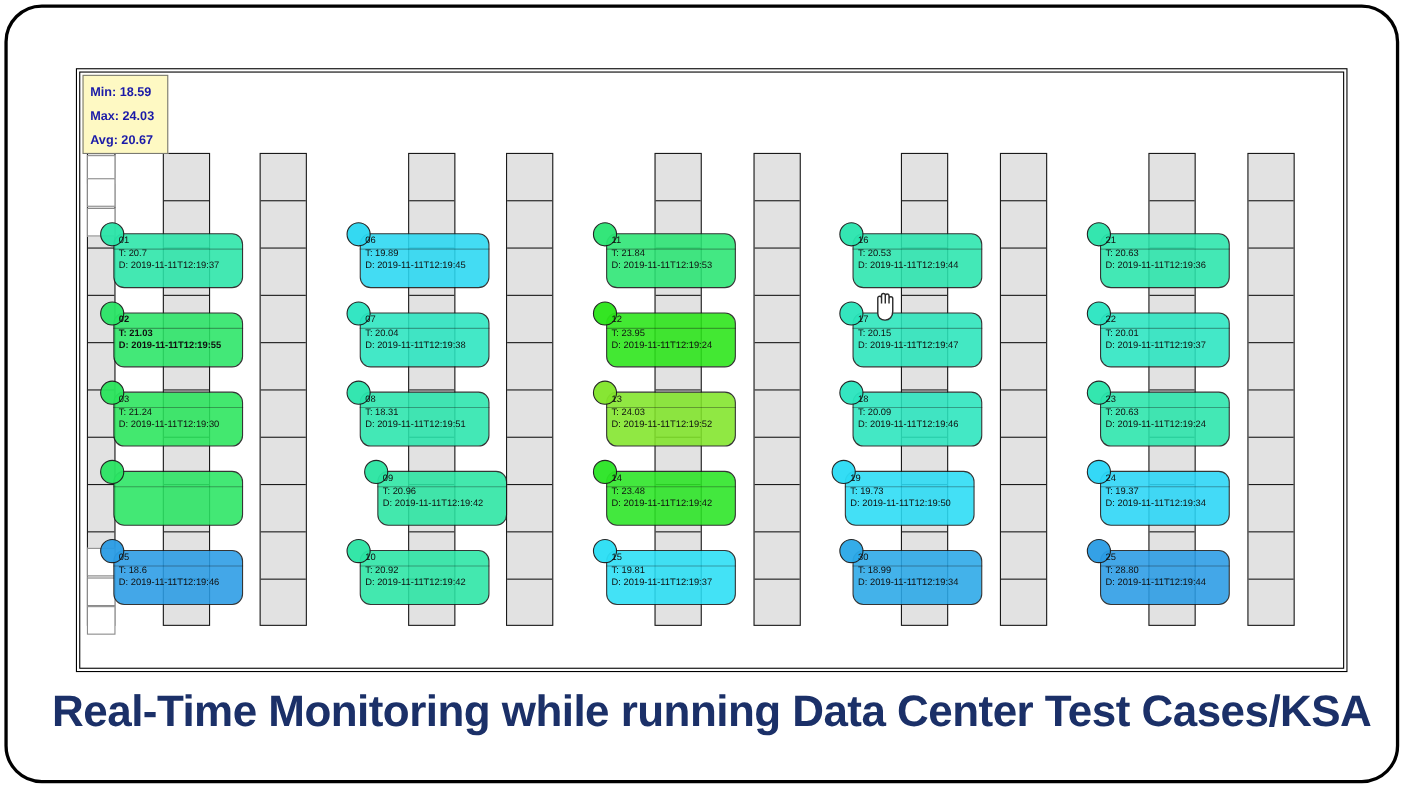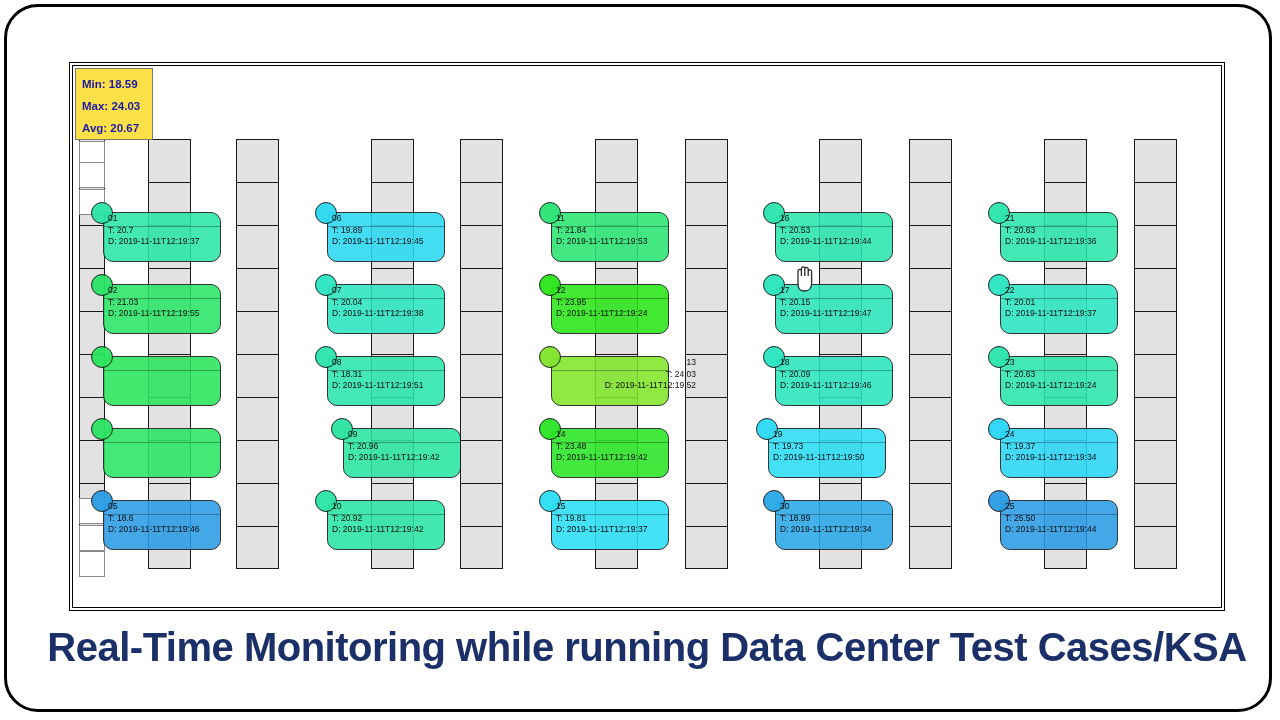--- a/index.html
+++ b/index.html
@@ -237,34 +237,39 @@
           <div class="node" style="left: 16px; top: 136px; width: 150px; height: 64px;">
             <div class="node-body" style="background: rgb(42, 229, 168);"></div>
             <div class="node-sep"></div>
             <div class="node-knob" style="background: rgb(42, 229, 168);"></div>
             <div class="node-text">
               <div class="node-id">01</div>
               <div>T: 20.7</div>
               <div>D: 2019-11-11T12:19:37</div>
             </div>
           </div>
-          <div class="node" style="left: 16px; top: 208px; width: 150px; height: 64px;">
+          <div class="node" style="left: 16px; top: 208px; width: 150px; height: 64px; font-weight: bold;">
             <div class="node-body" style="background: rgb(42, 229, 102);"></div>
             <div class="node-sep"></div>
             <div class="node-knob" style="background: rgb(42, 229, 102);"></div>
             <div class="node-text">
               <div class="node-id">02</div>
               <div>T: 21.03</div>
               <div>D: 2019-11-11T12:19:55</div>
             </div>
           </div>
           <div class="node" style="left: 16px; top: 280px; width: 150px; height: 64px;">
             <div class="node-body" style="background: rgb(42, 229, 92);"></div>
             <div class="node-sep"></div>
             <div class="node-knob" style="background: rgb(42, 229, 92);"></div>
+            <div class="node-text">
+              <div class="node-id">03</div>
+              <div>T: 21.24</div>
+              <div>D: 2019-11-11T12:19:30</div>
+            </div>
           </div>
           <div class="node" style="left: 16px; top: 352px; width: 150px; height: 64px;">
             <div class="node-body" style="background: rgb(42, 229, 99);"></div>
             <div class="node-sep"></div>
             <div class="node-knob" style="background: rgb(42, 229, 99);"></div>
           </div>
           <div class="node" style="left: 16px; top: 424px; width: 150px; height: 64px;">
             <div class="node-body" style="background: rgb(42, 156, 229);"></div>
             <div class="node-sep"></div>
             <div class="node-knob" style="background: rgb(42, 156, 229);"></div>
@@ -337,21 +342,21 @@
           <div class="node" style="left: 464px; top: 208px; width: 150px; height: 64px;">
             <div class="node-body" style="background: rgb(42, 229, 24);"></div>
             <div class="node-sep"></div>
             <div class="node-knob" style="background: rgb(42, 229, 24);"></div>
             <div class="node-text">
               <div class="node-id">12</div>
               <div>T: 23.95</div>
               <div>D: 2019-11-11T12:19:24</div>
             </div>
           </div>
-          <div class="node" style="left: 464px; top: 280px; width: 150px; height: 64px; text-align: right;">
+          <div class="node" style="left: 464px; top: 280px; width: 150px; height: 64px;">
             <div class="node-body" style="background: rgb(129, 229, 42);"></div>
             <div class="node-sep"></div>
             <div class="node-knob" style="background: rgb(129, 229, 42);"></div>
             <div class="node-text">
               <div class="node-id">13</div>
               <div>T: 24.03</div>
               <div>D: 2019-11-11T12:19:52</div>
             </div>
           </div>
           <div class="node" style="left: 464px; top: 352px; width: 150px; height: 64px;">
@@ -463,27 +468,27 @@
               <div>T: 19.37</div>
               <div>D: 2019-11-11T12:19:34</div>
             </div>
           </div>
           <div class="node" style="left: 913px; top: 424px; width: 150px; height: 64px;">
             <div class="node-body" style="background: rgb(42, 156, 229);"></div>
             <div class="node-sep"></div>
             <div class="node-knob" style="background: rgb(42, 156, 229);"></div>
             <div class="node-text">
               <div class="node-id">25</div>
-              <div>T: 25.50</div>
+              <div>T: 28.80</div>
               <div>D: 2019-11-11T12:19:44</div>
             </div>
           </div>
         </div>
 
-      <div id="stats-box" style="background: #fde047;">
+      <div id="stats-box" style="background: #fef9c3;">
         <div class="stat-line" style="color: rgb(26, 26, 168);">Min: 18.59</div>
         <div class="stat-line" style="color: rgb(26, 26, 168);">Max: 24.03</div>
         <div class="stat-line" style="color: rgb(26, 26, 168);">Avg: 20.67</div>
       </div>
 
       <svg id="hand-cursor" viewBox="0 0 26 30">
         <path d="M7,20 L7,9 a1.7,1.7 0 0 1 3.4,0 L10.4,14 L10.4,6.5 a1.7,1.7 0 0 1 3.4,0 L13.8,14 L13.8,7 a1.7,1.7 0 0 1 3.4,0 L17.2,14 L17.2,9.5 a1.7,1.7 0 0 1 3.4,0 L20.6,21 c0,5 -3,8 -7,8 c-4,0 -6.6,-2.6 -6.6,-6 z" fill="#ffffff" stroke="#2b2b2b" stroke-width="1.3"></path>
       </svg>
 
     </div>

